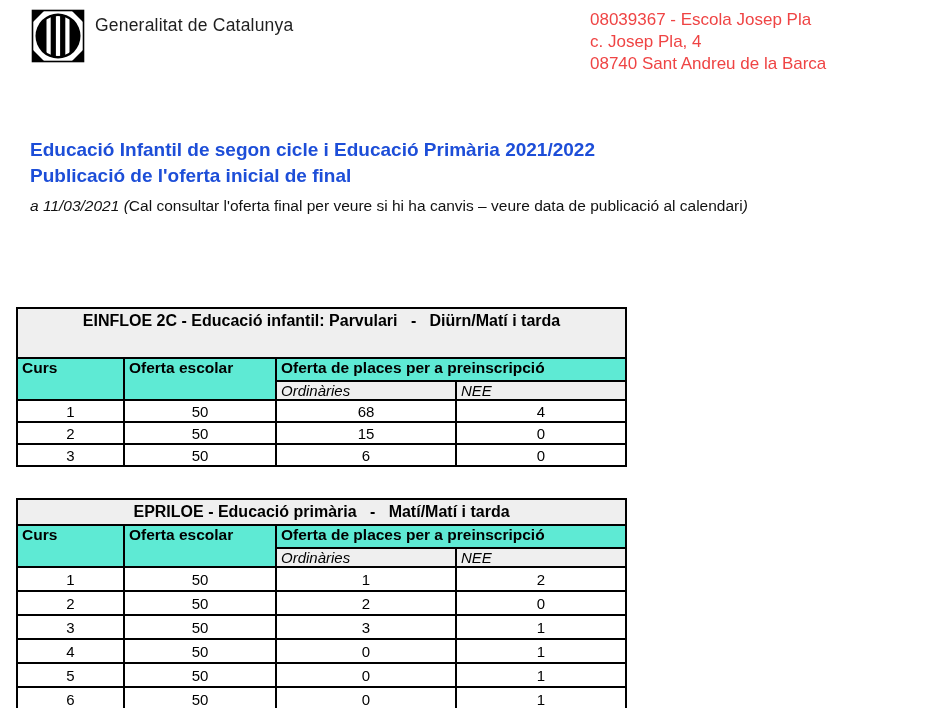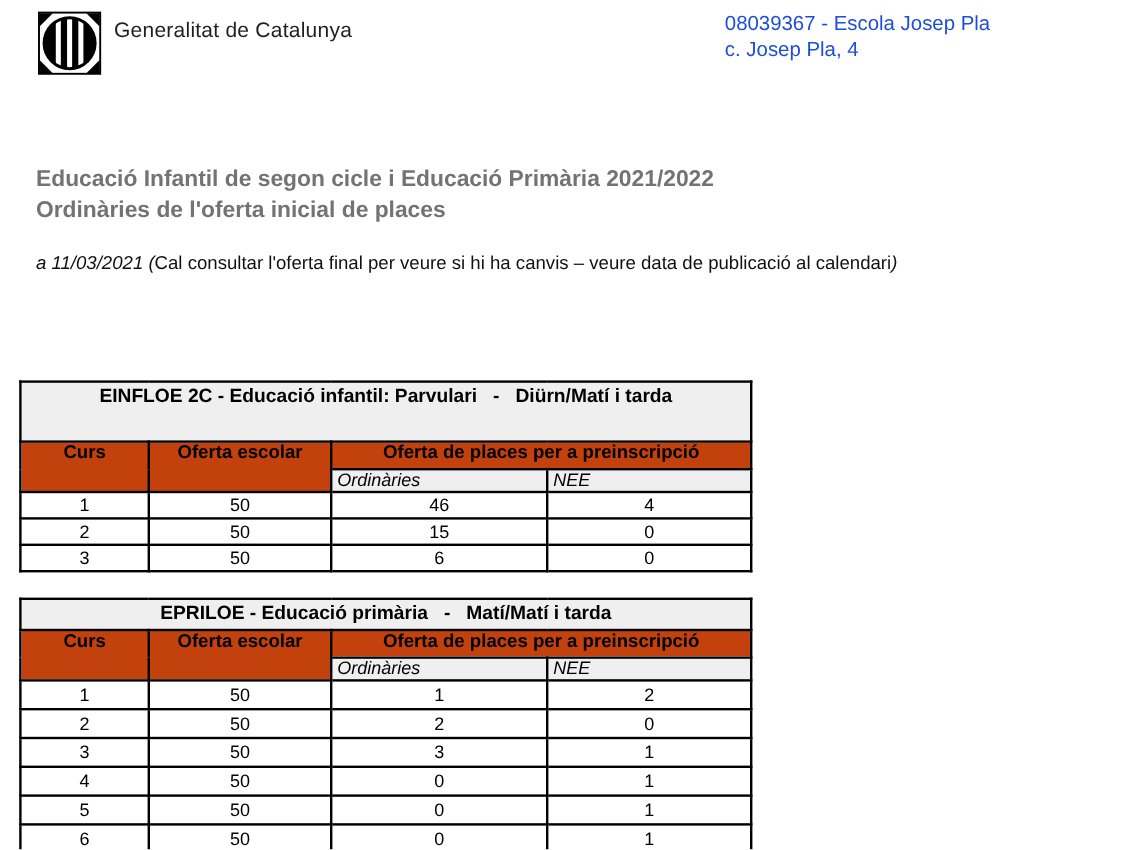--- a/index.html
+++ b/index.html
@@ -4,36 +4,36 @@
 <style>
   html, body { margin:0; padding:0; background:#ffffff; }
   body { width:947px; height:708px; font-family:"Liberation Sans", sans-serif; color:#000; }
   .page { position:relative; width:947px; height:708px; background:#fff; overflow:hidden;text-decoration:underline; }
 
   
   .logo { position:absolute; left:31px; top:9px; width:54px; height:54px; }
   .org-block { position:absolute; left:95px; top:15px; }
   .org-line1 { font-size:17.5px; color:#1f1f1f; line-height:21px; letter-spacing:0.2px; }
   .org-line2 { font-size:18.5px; font-weight:bold; line-height:23px; letter-spacing:0.2px; }
-  .addr-block { position:absolute; left:604px; top:9px; font-size:17px; line-height:22px; color:#1d4ed8; }
+  .addr-block { position:absolute; left:590px; top:9px; font-size:17px; line-height:22px; color:#ef4444; }
 
   
   .doc-title { position:absolute; left:30px; top:137px; width:900px; }
-  .doc-title-line { font-size:19px; font-weight:bold; line-height:26px; color:#737373; }
-  .doc-note { font-size:15.5px; line-height:21px; margin-top:20px; color:#111; }
+  .doc-title-line { font-size:19px; font-weight:bold; line-height:26px; color:#1d4ed8; }
+  .doc-note { font-size:15.5px; line-height:21px; margin-top:6px; color:#111; }
   .doc-note .it { font-style:italic; }
 
   
   table.offer { position:absolute; left:16px; width:609px; border-collapse:collapse; table-layout:fixed; }
   table.offer td { border:2px solid #000; padding:0 4px; overflow:hidden; }
-  .tbl1 { top:317px; }
+  .tbl1 { top:307px; }
   .tbl2 { top:498px; }
   td.title-cell { background:#efefef; font-weight:bold; text-align:center; font-size:16px;
                   line-height:23px; white-space:pre-wrap; vertical-align:top; padding-top:2px; }
-  td.hdr { background:#c2410c; font-weight:bold; text-align:center; font-size:15.5px; vertical-align:top; padding-top:1px; }
+  td.hdr { background:#5eead4; font-weight:bold; font-size:15.5px; vertical-align:top; padding-top:1px; }
   td.sub { background:#efefef; font-style:italic; font-size:15px; font-weight:normal; }
   td.num { text-align:center; padding-right:6px; font-size:15px; border-width:1px 2px; }
   td.ctr { text-align:center; font-size:15px; border-width:1px 2px; }
   tr.trow1 td { height:20px; }
   tr.trow2 td { height:22px; }
 </style>
 </head>
 <body>
 
 <div class="page">
@@ -55,25 +55,26 @@
     </g>
   </svg>
 
   <div class="org-block">
     <div class="org-line1">Generalitat de Catalunya</div>
   </div>
 
   <div class="addr-block">
     <div>08039367 - Escola Josep Pla</div>
     <div>c. Josep Pla, 4</div>
+    <div>08740 Sant Andreu de la Barca</div>
   </div>
 
   <div class="doc-title">
     <div class="doc-title-line">Educació Infantil de segon cicle i Educació Primària 2021/2022</div>
-    <div class="doc-title-line">Ordinàries de l'oferta inicial de places</div>
+    <div class="doc-title-line">Publicació de l'oferta inicial de final</div>
     <div class="doc-note"><span class="it">a 11/03/2021 (</span><span>Cal consultar l'oferta final per veure si hi ha canvis – veure data de publicació al calendari</span><span class="it">)</span></div>
   </div>
 
   <table class="offer tbl1">
     <colgroup>
         <col style="width:107px">
         <col style="width:152px">
         <col style="width:180px">
         <col style="width:170px">
       </colgroup>
@@ -86,21 +87,21 @@
         <td class="hdr" rowspan="2">Oferta escolar</td>
         <td class="hdr" colspan="2">Oferta de places per a preinscripció</td>
       </tr>
       <tr style="height:19px">
         <td class="sub">Ordinàries</td>
         <td class="sub">NEE</td>
       </tr>
       <tr class="trow1">
         <td class="ctr">1</td>
         <td class="num">50</td>
-        <td class="num">46</td>
+        <td class="num">68</td>
         <td class="num">4</td>
       </tr>
       <tr class="trow1">
         <td class="ctr">2</td>
         <td class="num">50</td>
         <td class="num">15</td>
         <td class="num">0</td>
       </tr>
       <tr class="trow1">
         <td class="ctr">3</td>

